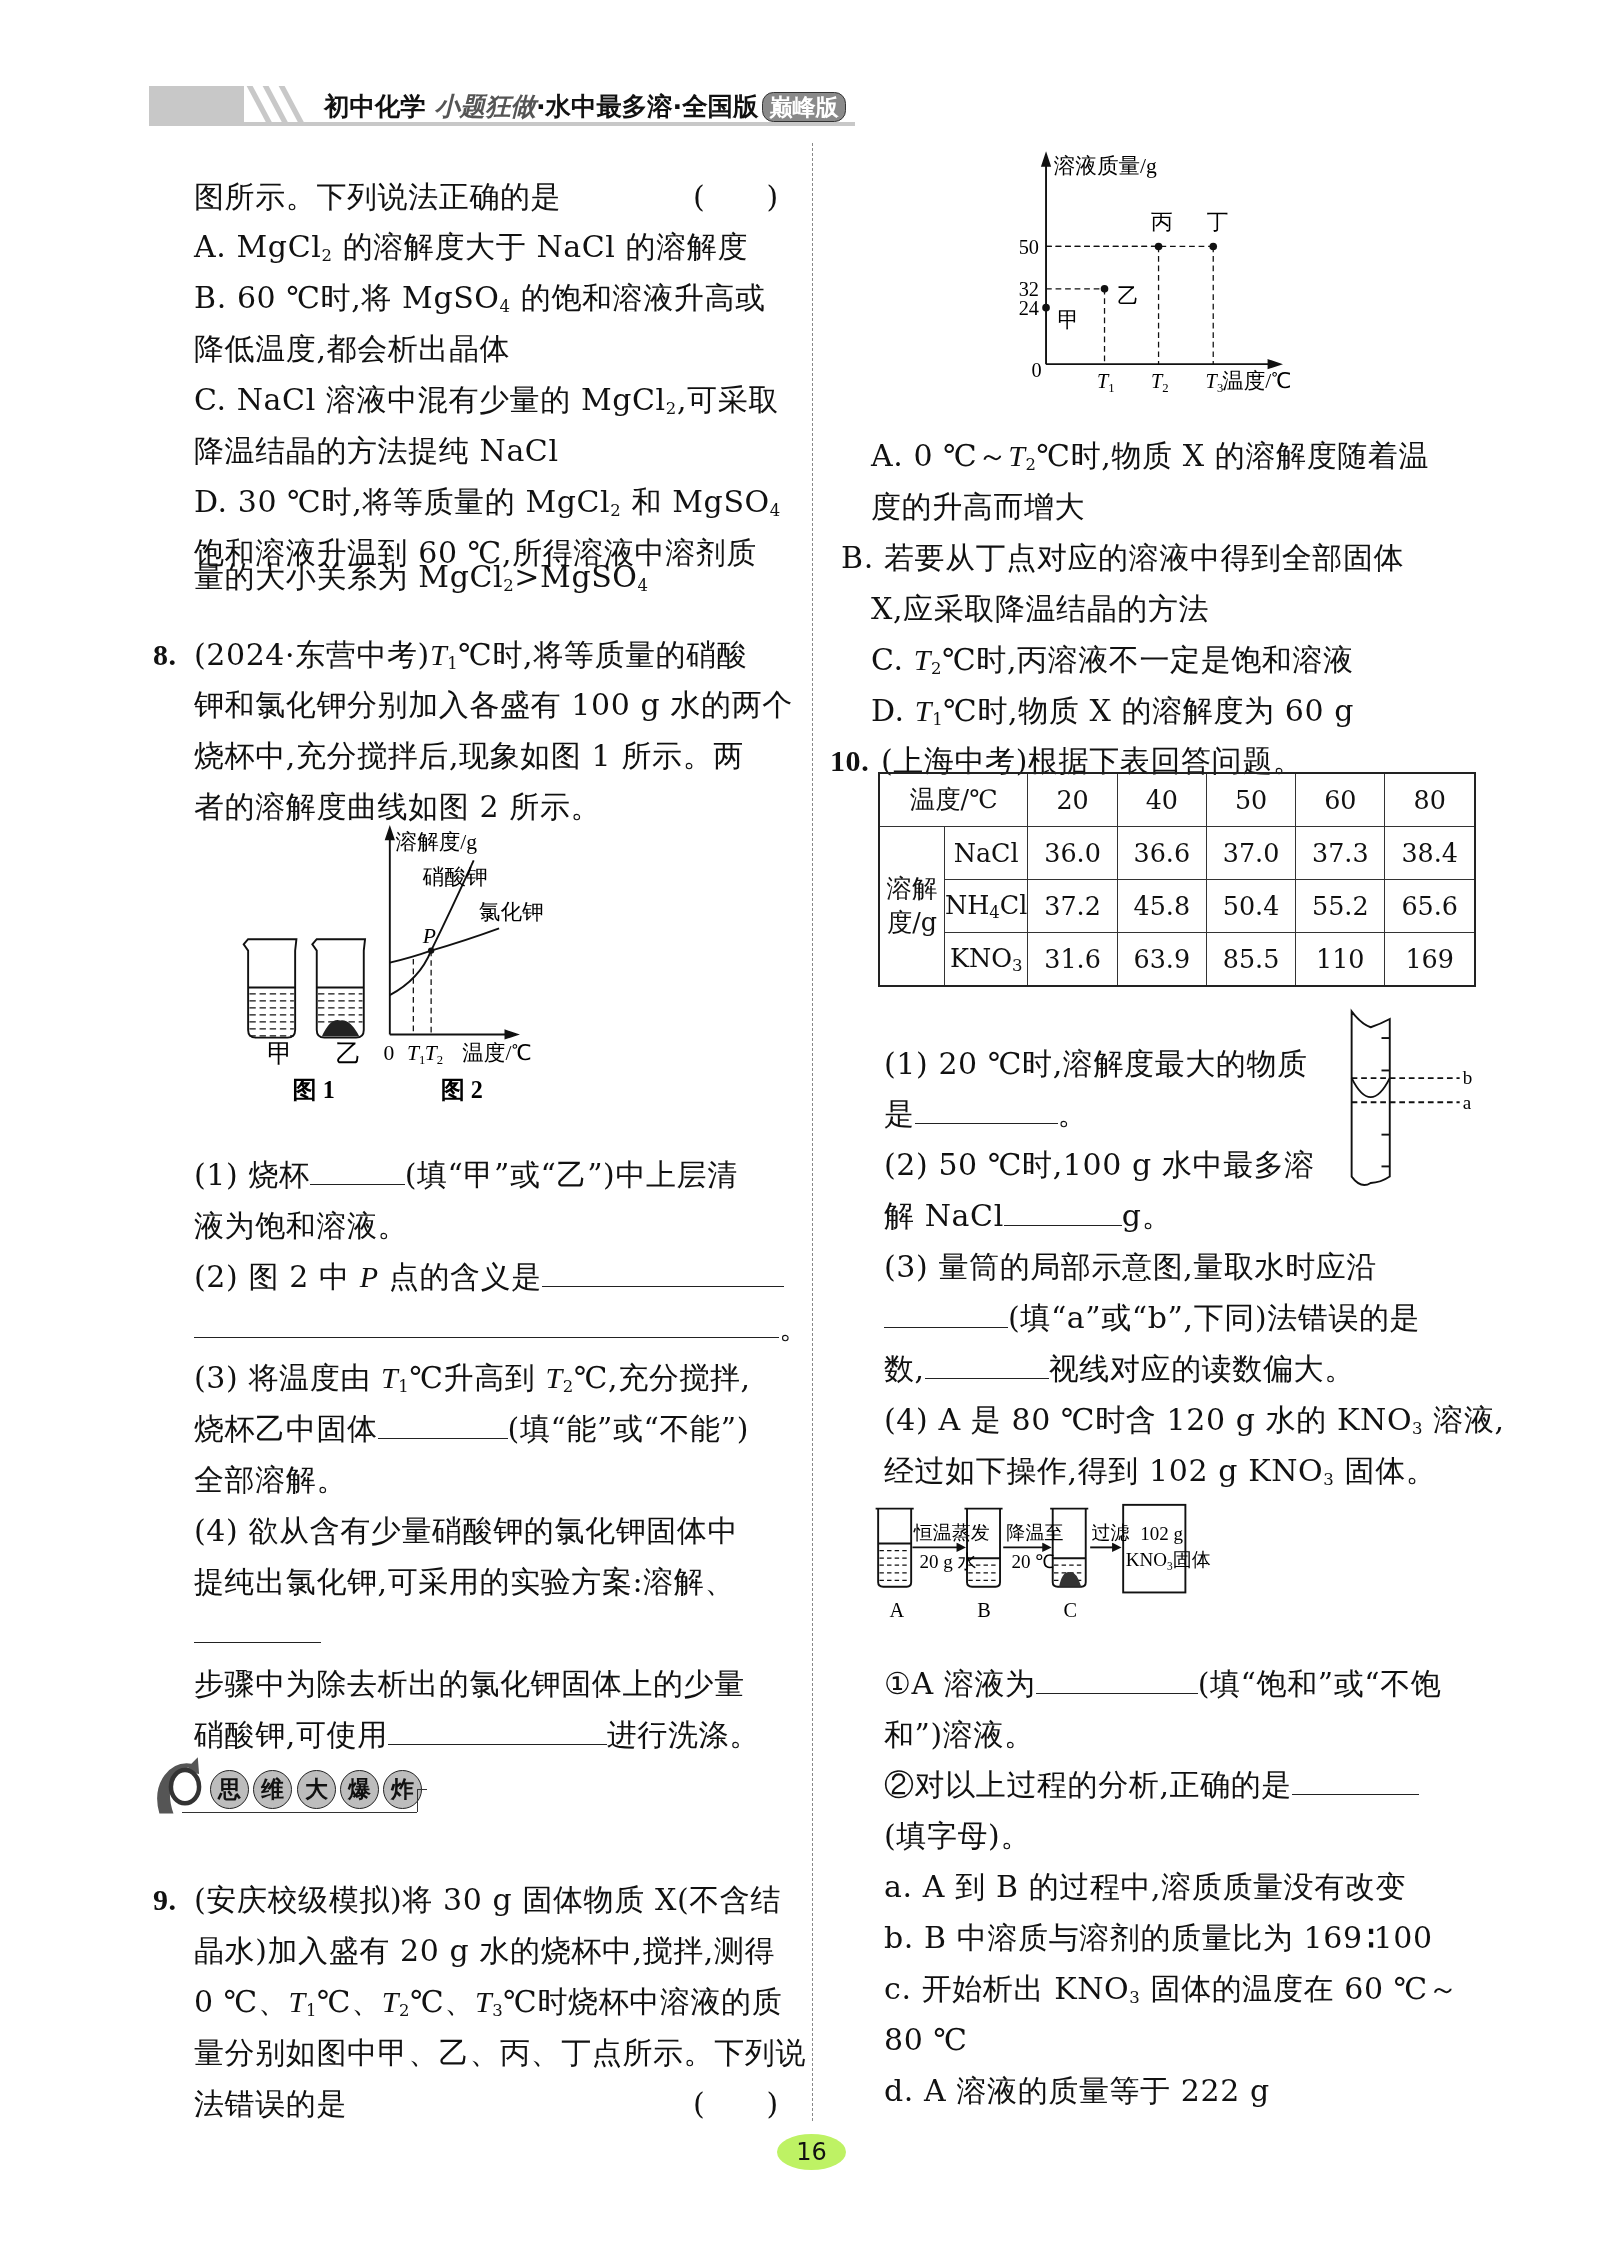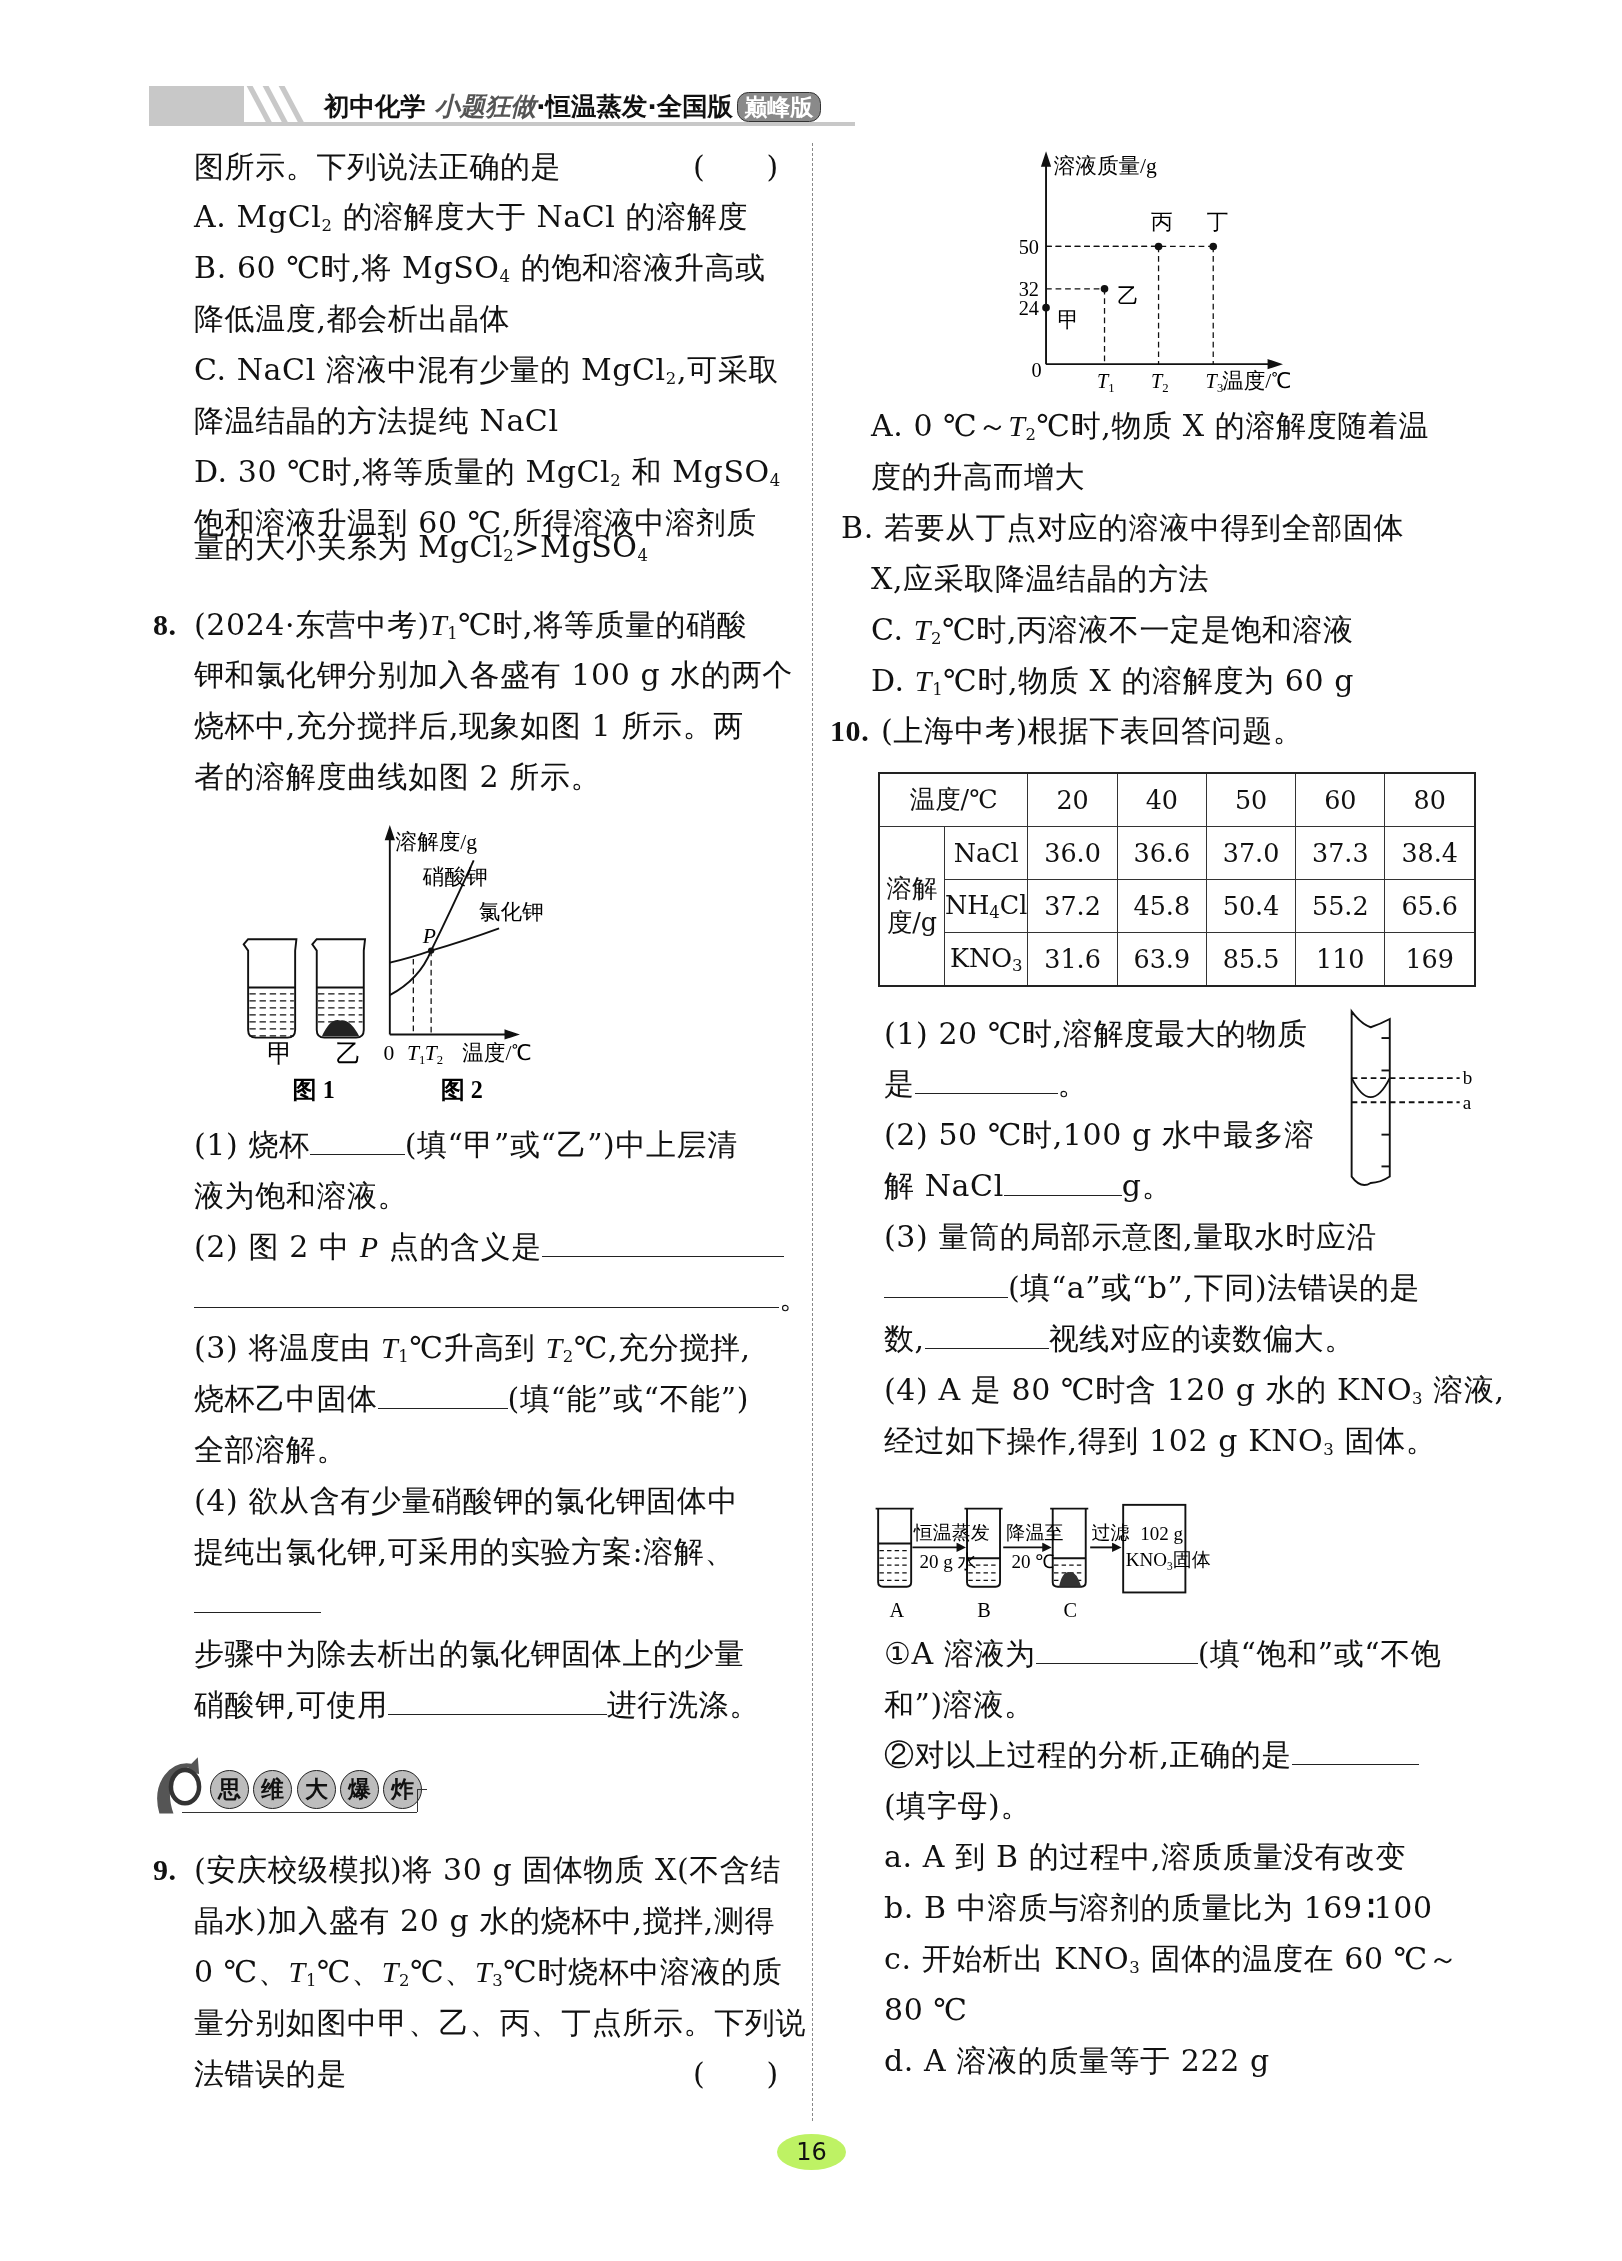--- a/index.html
+++ b/index.html
@@ -1,19 +1,19 @@
 <!DOCTYPE html>
 <html style="font-size:10.2px"><head>
 <meta charset="utf-8">
 <style>
   html, body { margin:0; padding:0; background:#fff; }
   body { width:1623px; height:2261px; position:relative; overflow:hidden;
          font-family:"DejaVu Serif","Liberation Serif",serif; color:#111; }
   .abs { position:absolute; }
-  .line { position:absolute; font-size:30px; line-height:38px; white-space:nowrap; letter-spacing:0.6px; }
+  .line { position:absolute; font-size:30px; line-height:38px; white-space:nowrap; letter-spacing:0.6px;margin-top:30px; }
   .qnum { font-family:"Liberation Serif",serif; font-weight:bold; }
   .blank { display:inline-block; border-bottom:1.9px solid #222; height:25.4px; vertical-align:baseline; }
   sub { font-size:16.5px; vertical-align:-3.8px; }
   .it { font-style:italic; font-family:"Liberation Serif",serif; }
   
   #header { left:149px; top:86px; width:719px; height:45px; }
   .hdr-bar { position:absolute; left:0; top:0; width:706px; height:39px; background:#fff; }
   .hdr-grey { position:absolute; left:0; top:0; width:95px; height:39px; background:#c8c8c8; }
   .hdr-base { position:absolute; left:0; top:36px; width:706px; height:3.8px; background:#c8c8c8; }
   .hdr-stripe { position:absolute; top:0; width:6.4px; height:39px; background:#c8c8c8; transform:skewX(28deg); }
@@ -40,21 +40,21 @@
 
 <div id="header" class="abs">
   <div class="hdr-bar"></div>
   <div class="hdr-grey"></div>
   <div class="hdr-stripe" style="left:108px"></div>
   <div class="hdr-stripe" style="left:124px"></div>
   <div class="hdr-stripe" style="left:140px"></div>
   <div class="hdr-base"></div>
   <div class="hdr-title">
     <span>初中化学</span>
-    <span class="hdr-brand">小题狂做</span><span>·恒温蒸发·全国版</span><span class="hdr-badge">巅峰版</span>
+    <span class="hdr-brand">小题狂做</span><span>·水中最多溶·全国版</span><span class="hdr-badge">巅峰版</span>
   </div>
 </div>
 
 <div id="divider" class="abs"></div>
 
 <div class="line" style="left:194px;top:148px">图所示。下列说法正确的是</div>
 <div class="line" style="left:693px;top:148px">(　　)</div>
 
 <div class="line" style="left:194px;top:198px"><span>A.  MgCl</span><sub>2</sub><span> 的溶解度大于 NaCl 的溶解度</span></div>
 <div class="line" style="left:194px;top:249px"><span>B.  60 ℃时,将 MgSO</span><sub>4</sub><span> 的饱和溶液升高或</span></div>

